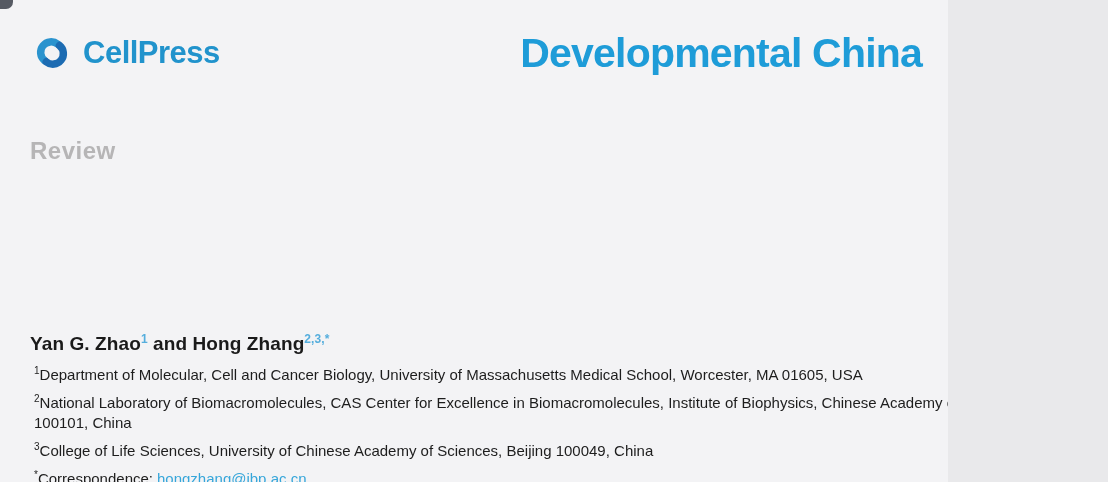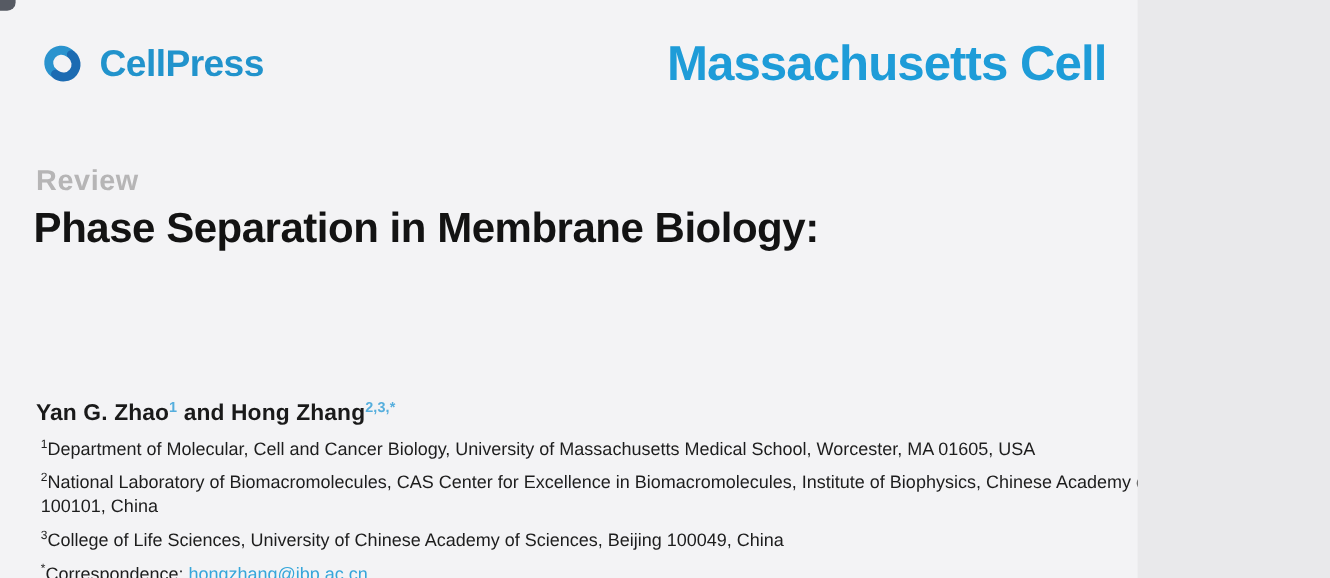--- a/index.html
+++ b/index.html
@@ -125,27 +125,26 @@
   <div class="corner-artifact"></div>
 
   <header class="masthead">
     <div class="publisher">
       <svg class="logo-icon" viewBox="0 0 100 100" fill="none" xmlns="http://www.w3.org/2000/svg">
         <path d="M33 67 A21 21 0 1 1 63 30" stroke="#2a93ce" stroke-width="17" stroke-linecap="round"></path>
         <path d="M67 33 A21 21 0 1 1 37 70" stroke="#1c6bb2" stroke-width="17" stroke-linecap="round"></path>
       </svg>
       <span class="publisher-name">CellPress</span>
     </div>
-    <div class="journal-name">Massachusetts Cell</div>
+    <div class="journal-name">Developmental China</div>
   </header>
 
   <div class="kicker">Review</div>
 
   <h1 class="title">
-    <span class="title-line">Phase Separation in Membrane Biology:</span>
   </h1>
 
   <div class="authors"><span>Yan G. Zhao</span><sup>1</sup><span> and </span><span>Hong Zhang</span><sup>2,3,*</sup></div>
 
   <div class="meta">
     <p class="affil"><sup>1</sup><span>Department of Molecular, Cell and Cancer Biology, University of Massachusetts Medical School, Worcester, MA 01605, USA</span></p>
     <p class="affil"><sup>2</sup><span>National Laboratory of Biomacromolecules, CAS Center for Excellence in Biomacromolecules, Institute of Biophysics, Chinese Academy of Sciences, Beijing 100101, China</span></p>
     <p class="affil"><sup>3</sup><span>College of Life Sciences, University of Chinese Academy of Sciences, Beijing 100049, China</span></p>
     <p class="affil correspondence"><sup>*</sup><span>Correspondence:</span><a class="link">hongzhang@ibp.ac.cn</a></p>
     <p class="affil"><a class="link">https://doi.org/10.1016/j.devcel.2020.06.033</a></p>

